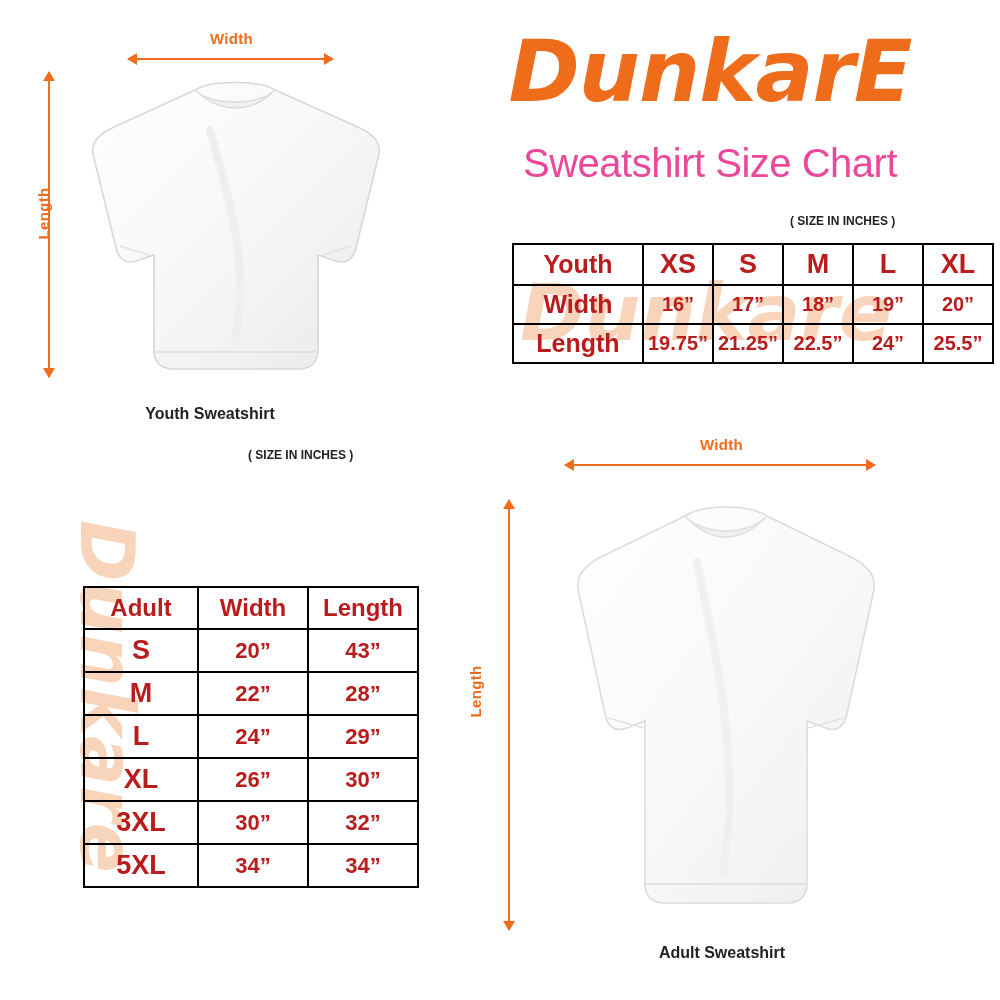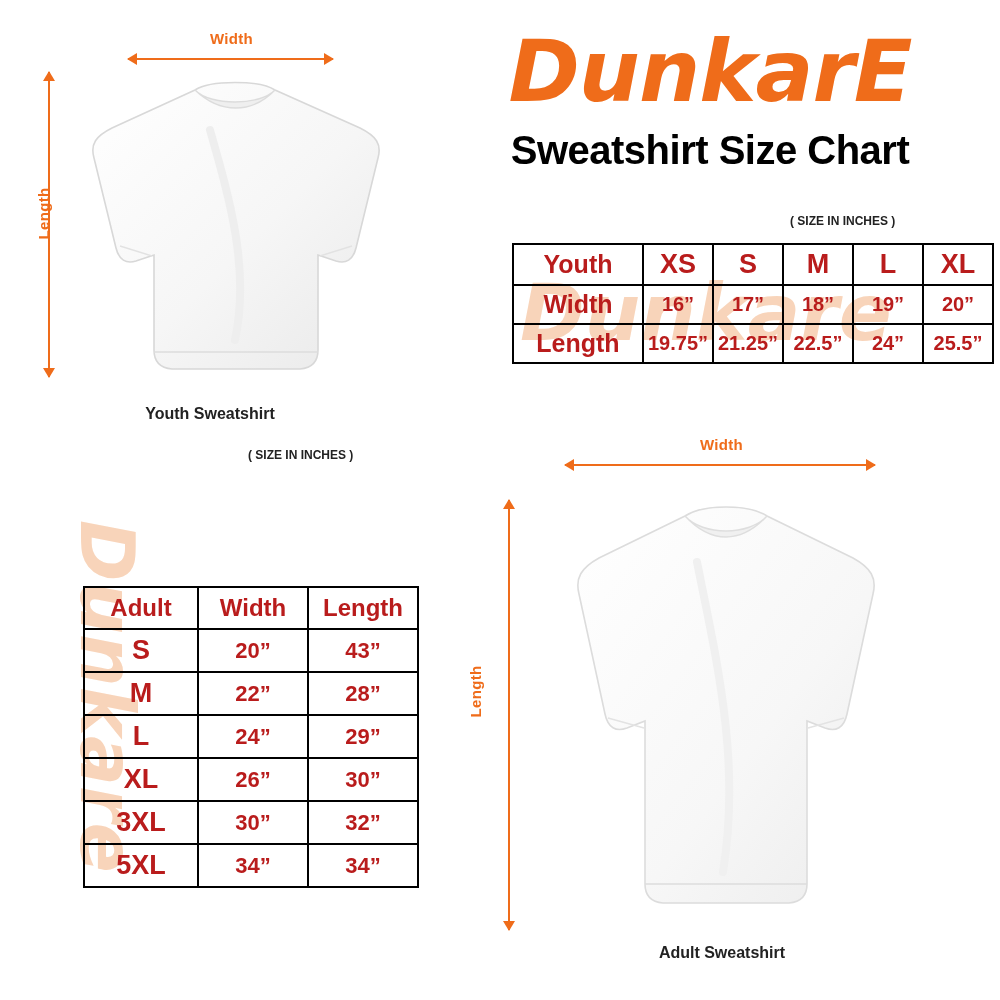--- a/index.html
+++ b/index.html
@@ -85,24 +85,24 @@
   .brand-word {
     font-family: "DejaVu Sans", sans-serif;
     font-size: 86px;
     font-weight: bold;
     font-style: italic;
     color: #ef6c1a;
     line-height: 1;
     letter-spacing: -1px;
   }
   .brand-sub {
-    margin-top: 14px;
+    margin-top: 27px;
     font-size: 40px;
-    font-weight: bold;
-    color: #000000;
+    font-weight: normal;
+    color: #ec4899;
     letter-spacing: -.5px;
   }
   .units {
     position: absolute;
     font-size: 12px;
     font-weight: bold;
     color: #222;
   }
 
   

